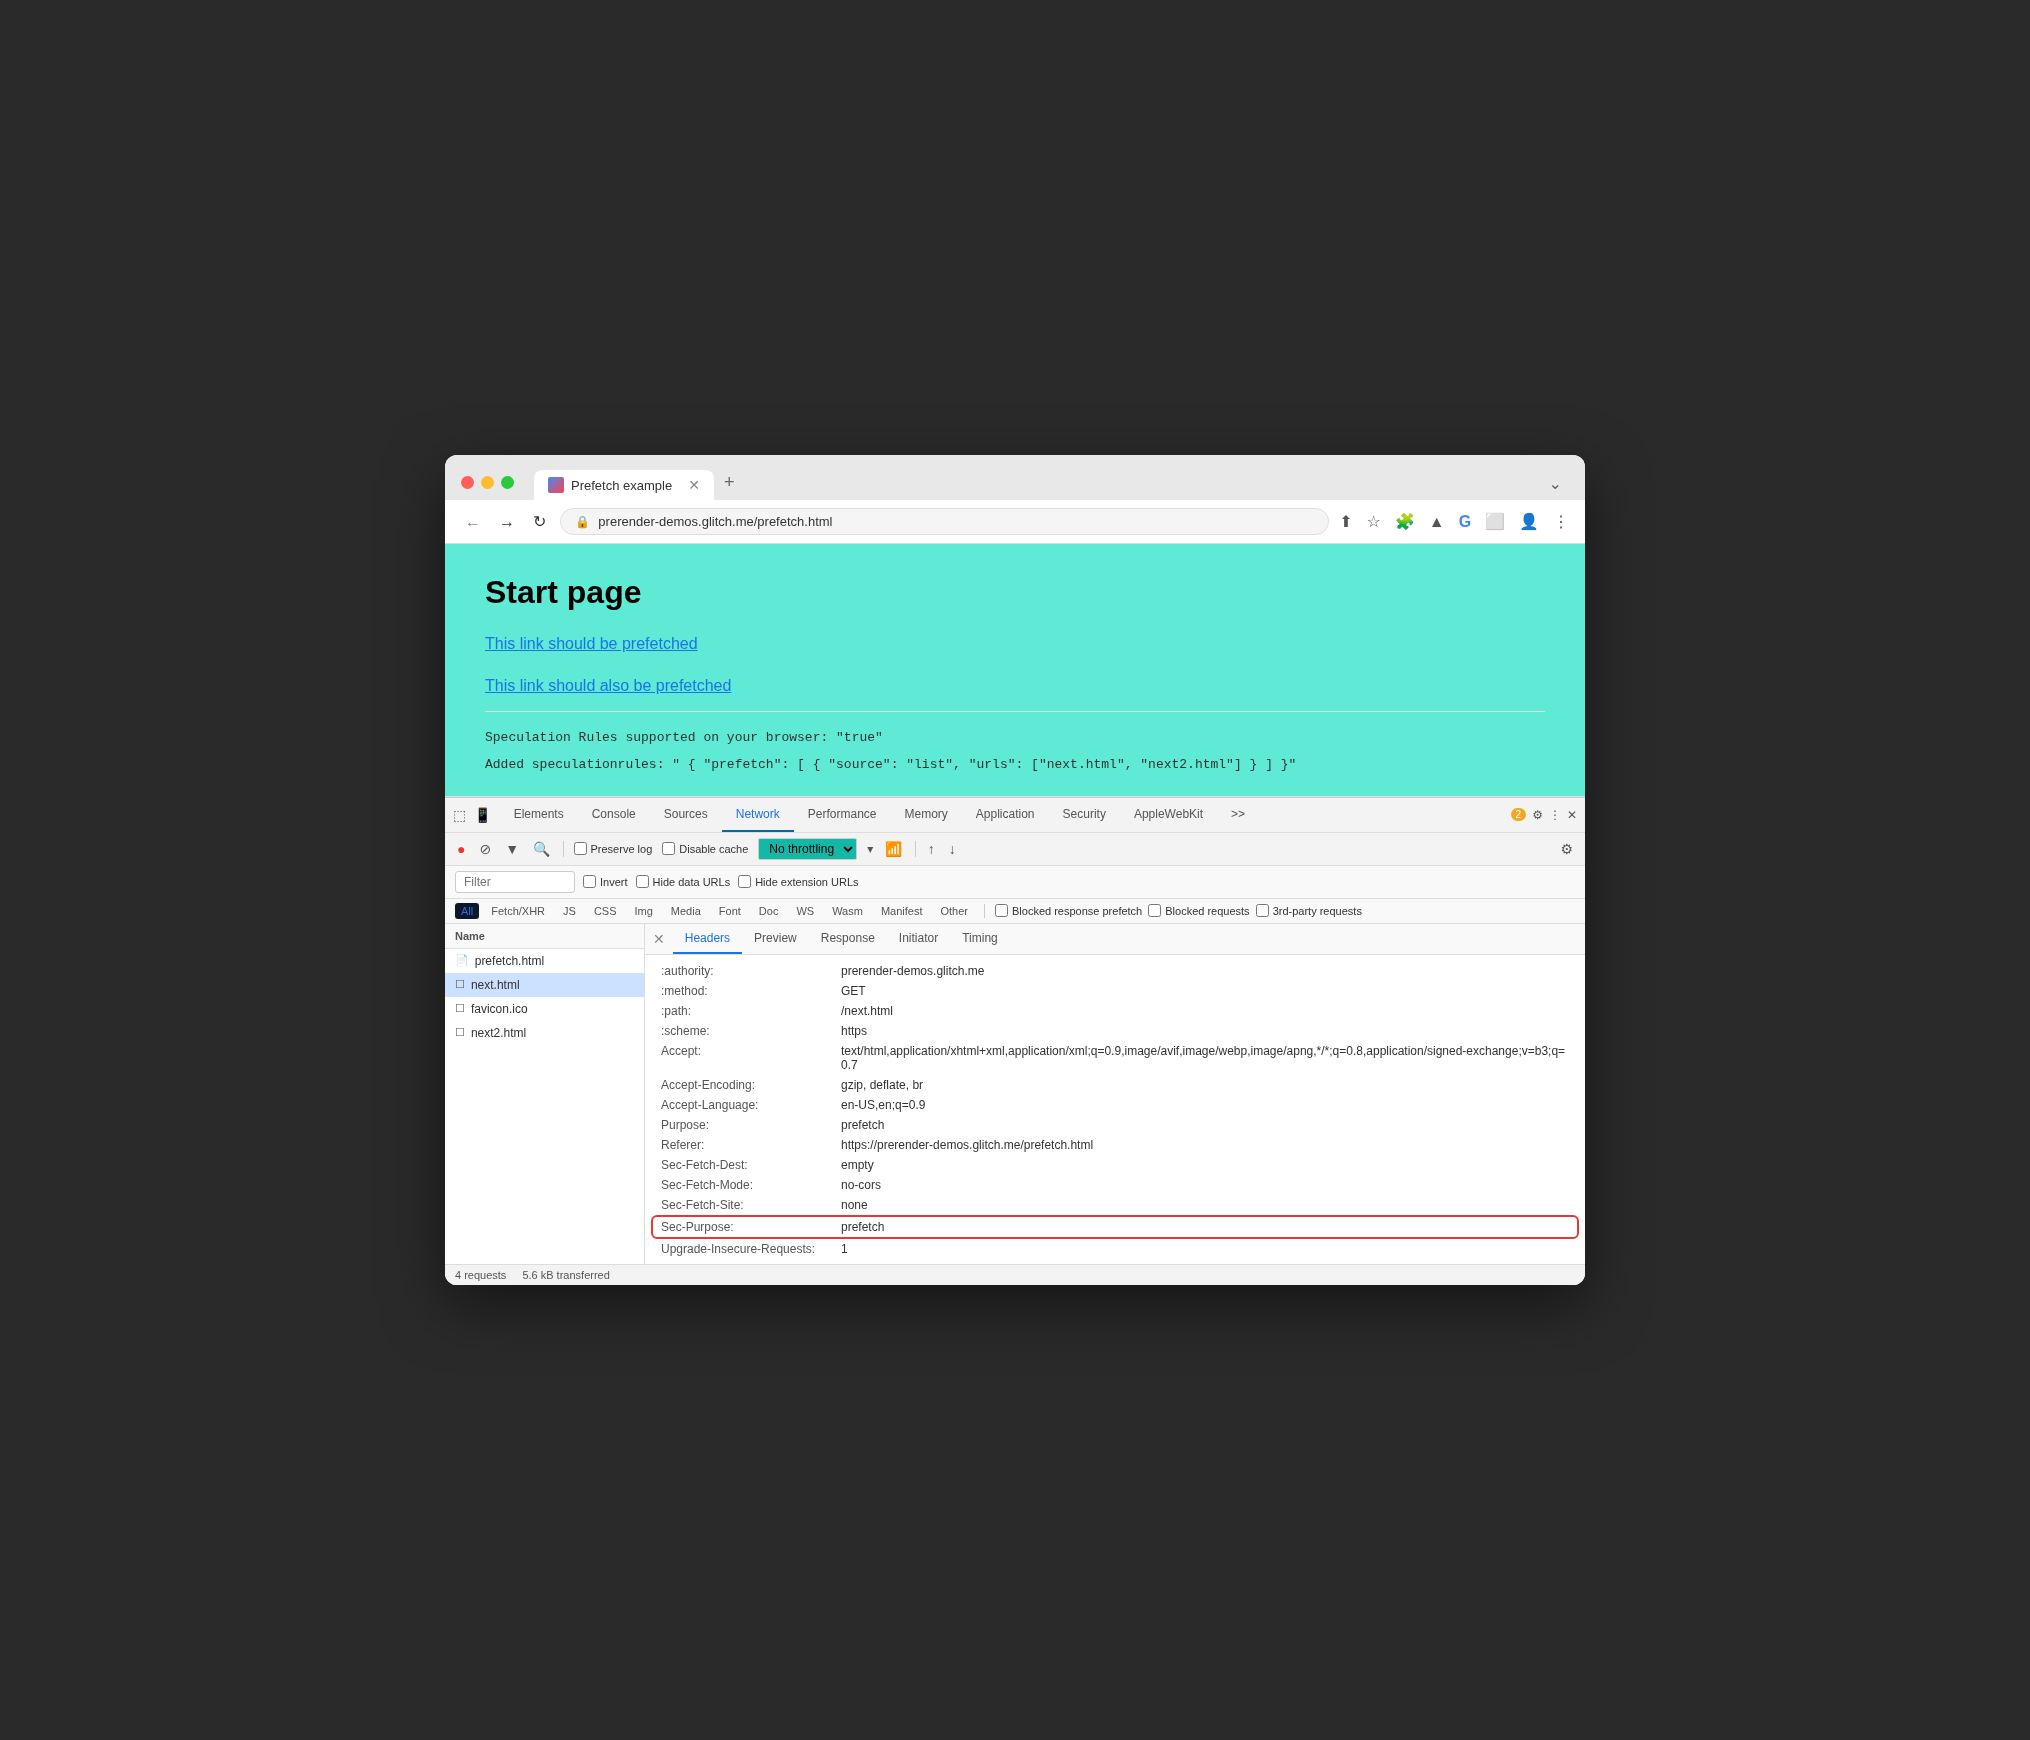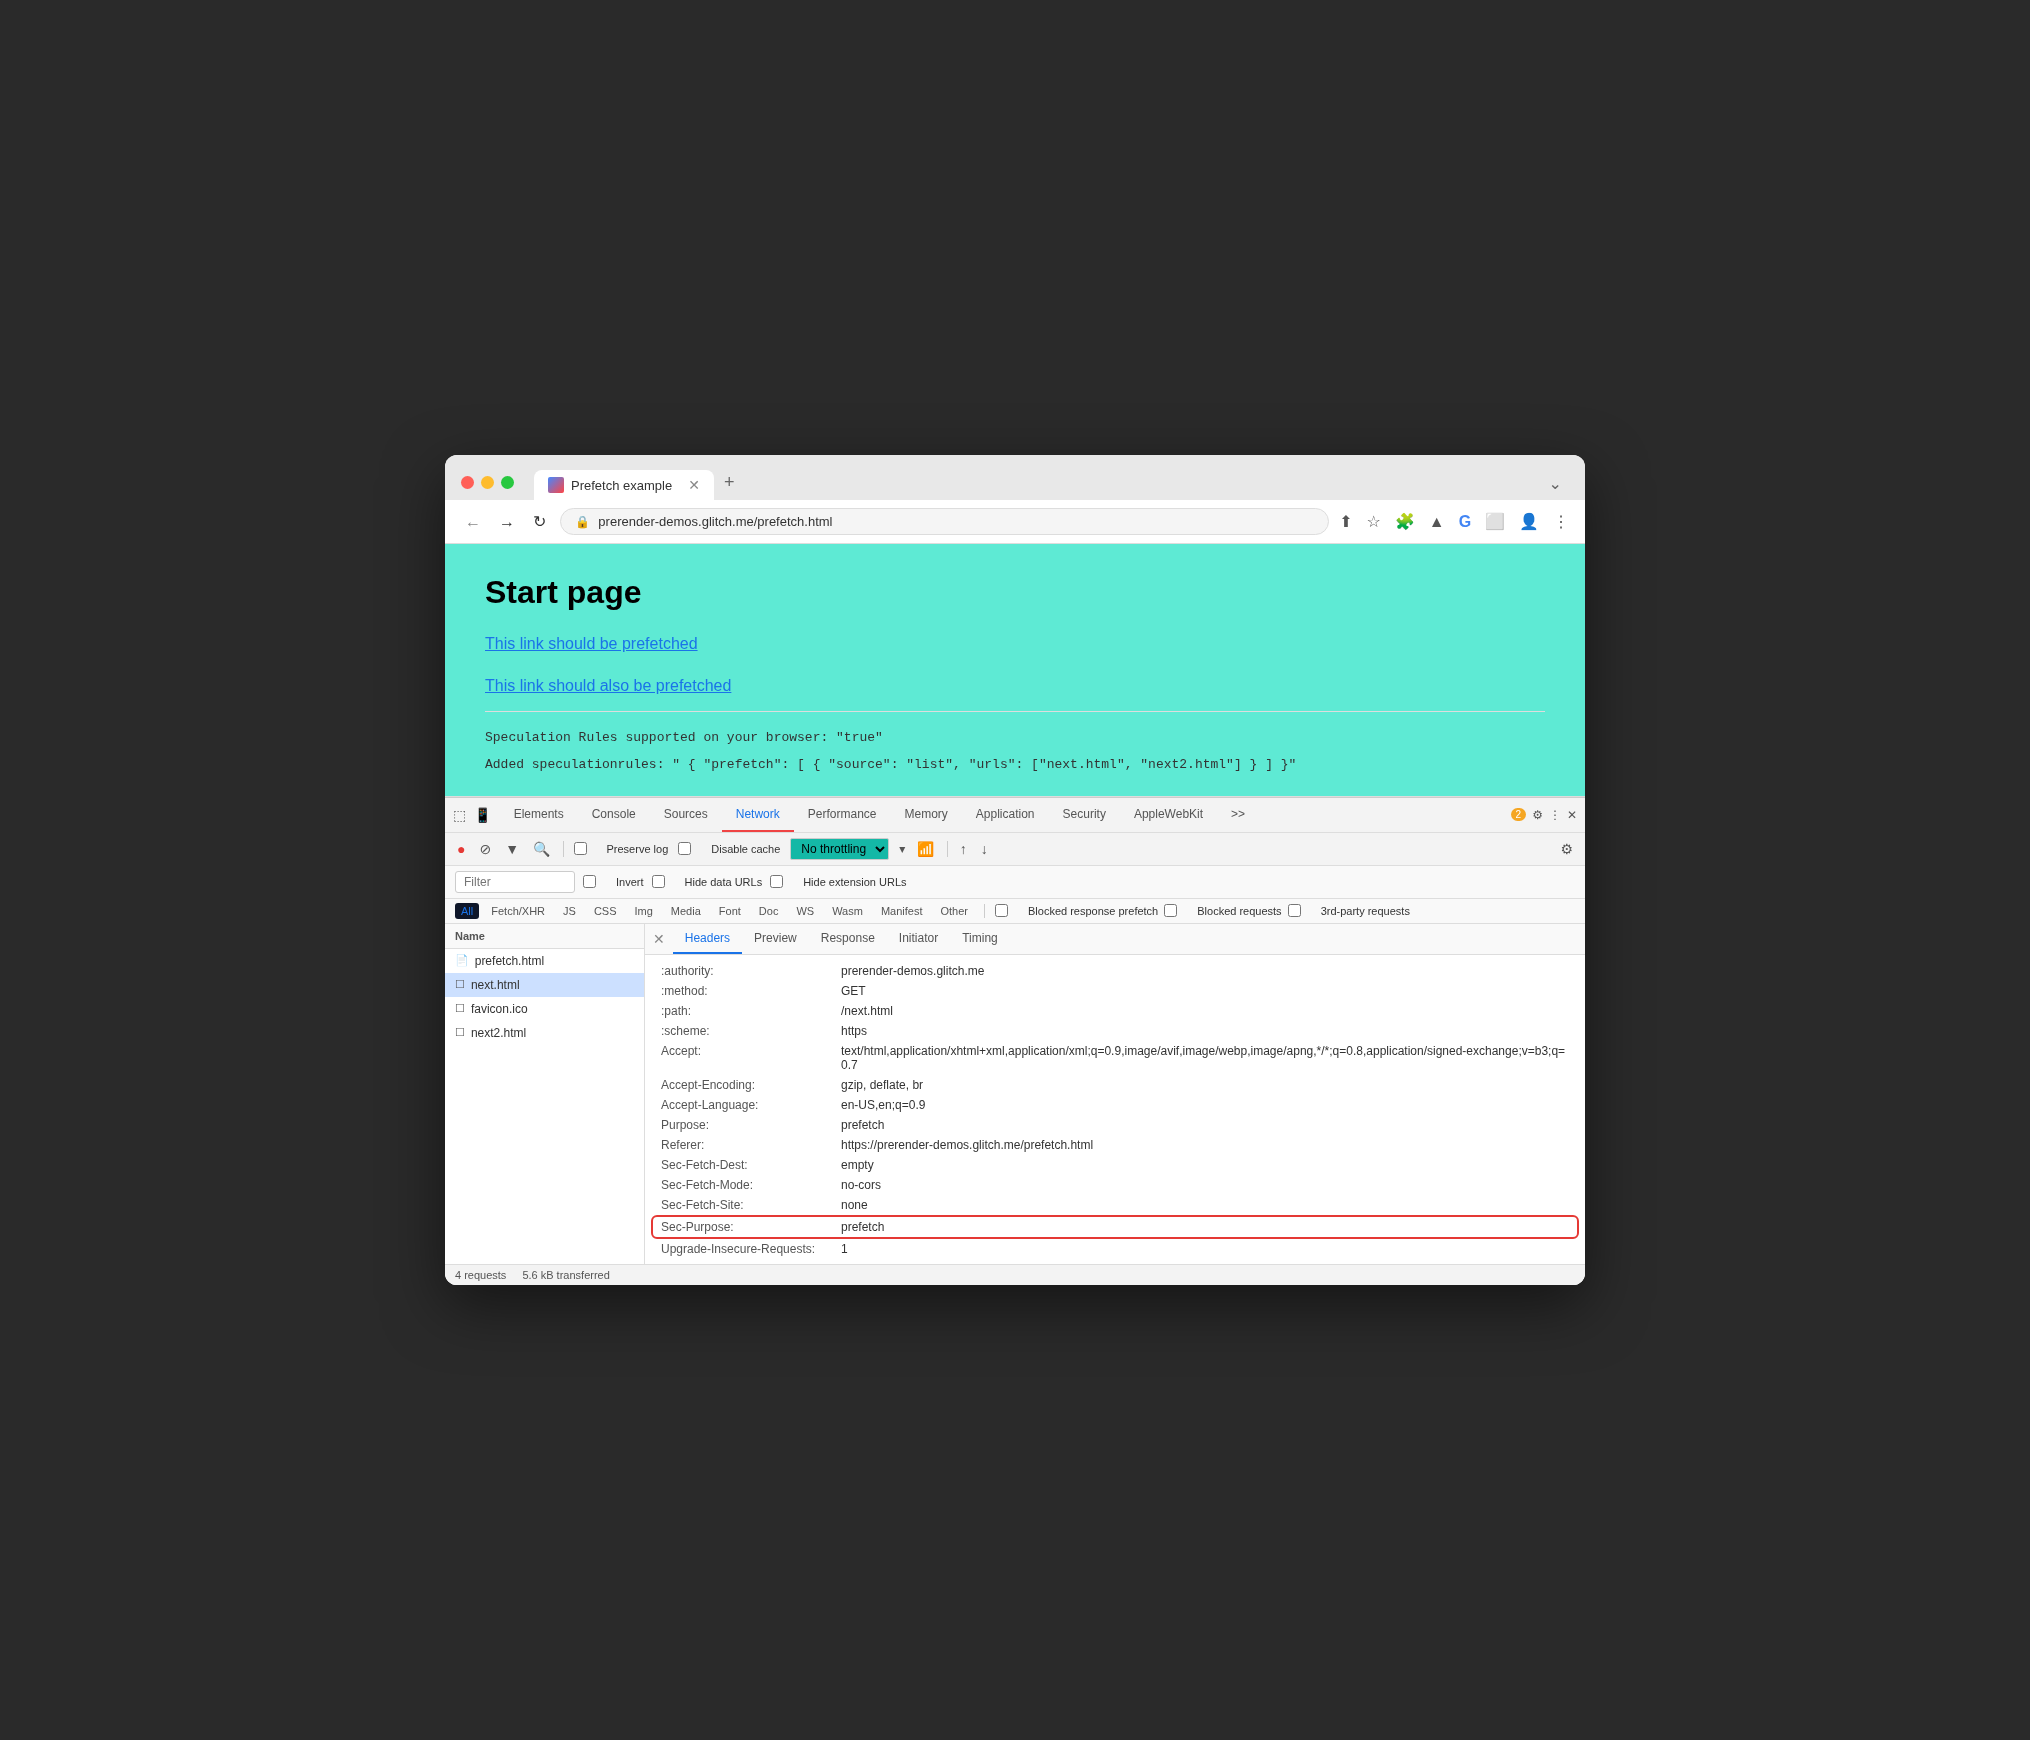--- a/index.html
+++ b/index.html
@@ -167,21 +167,21 @@
     }
     .dt-tab {
       padding: 9px 14px;
       font-size: 12px;
       color: #555;
       cursor: pointer;
       border-bottom: 2px solid transparent;
     }
     .dt-tab.active {
       color: #1a73e8;
-      border-bottom: 2px solid #ef4444;
+      border-bottom: 2px solid #0369a1;
     }
     .dt-tab-spacer { flex: 1; }
     .dt-tab-right {
       display: flex;
       align-items: center;
       gap: 6px;
       color: #555;
       font-size: 12px;
     }
     .badge {
@@ -201,21 +201,21 @@
       gap: 10px;
       font-size: 12px;
     }
     .nt-btn {
       color: #555;
       font-size: 14px;
       cursor: pointer;
       padding: 2px;
     }
     .nt-separator { width: 1px; height: 16px; background: #ccc; }
-    .nt-checkbox { font-size: 11px; color: #333; display: flex; align-items: center; gap: 20px; }
+    .nt-checkbox { font-size: 11px; color: #333; display: flex; align-items: center; gap: 4px; }
     .nt-select {
       border: 1px solid #ccc;
       border-radius: 2px;
       padding: 2px 6px;
       font-size: 12px;
       background: #14b8a6;
     }
     
     .filter-bar {
       background: #f9f9f9;

